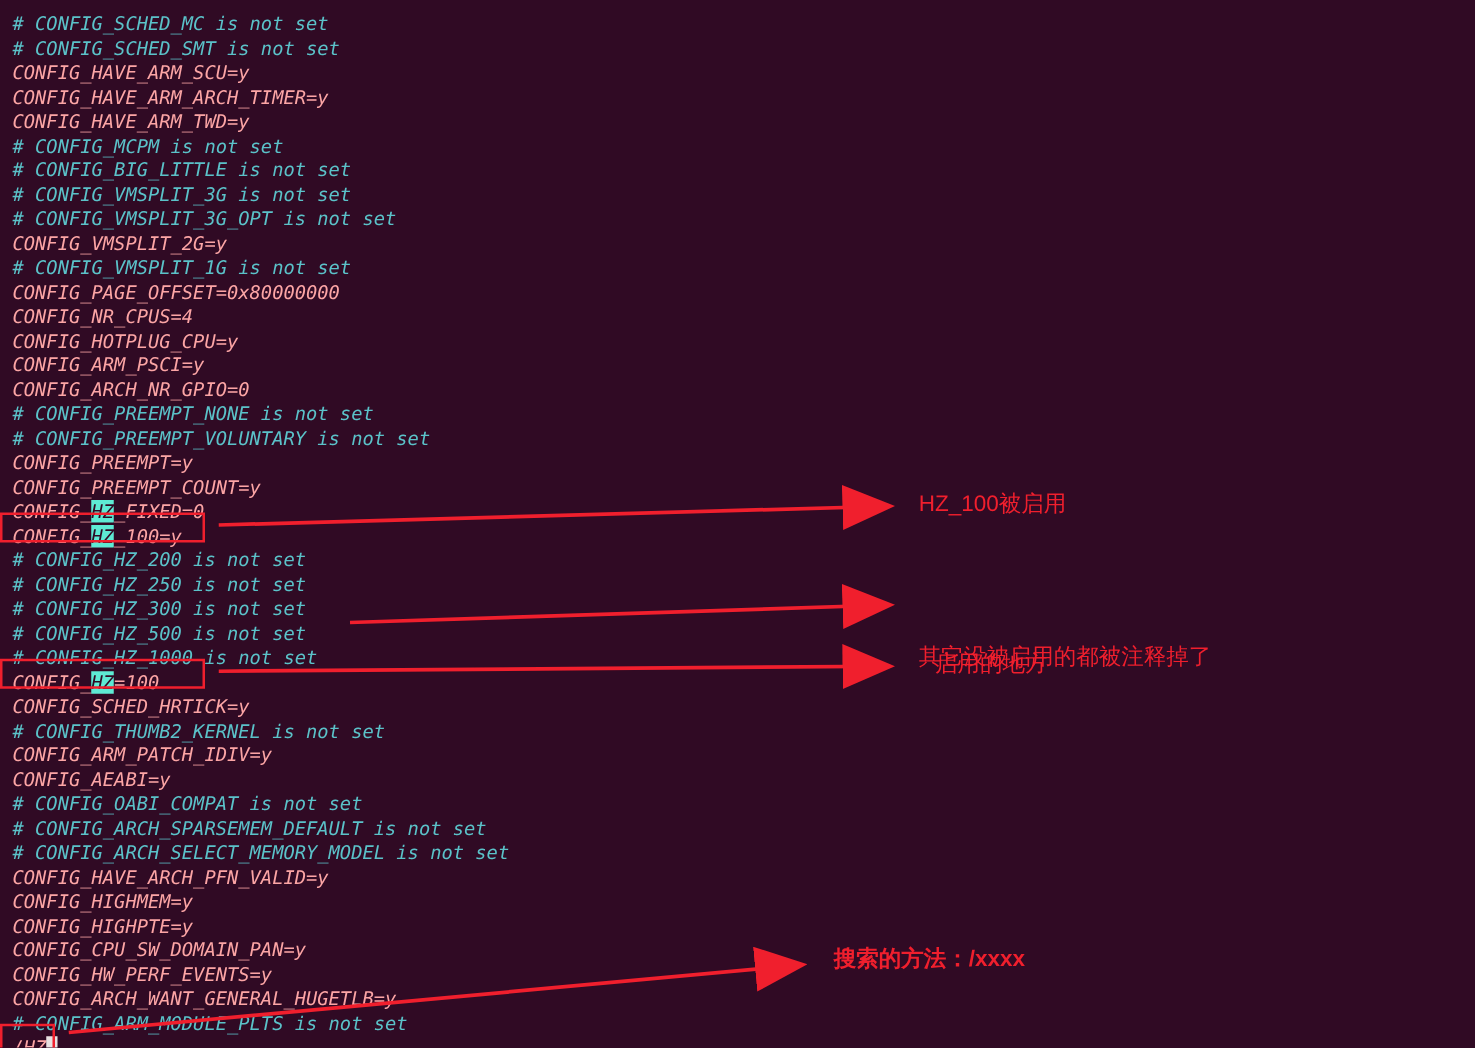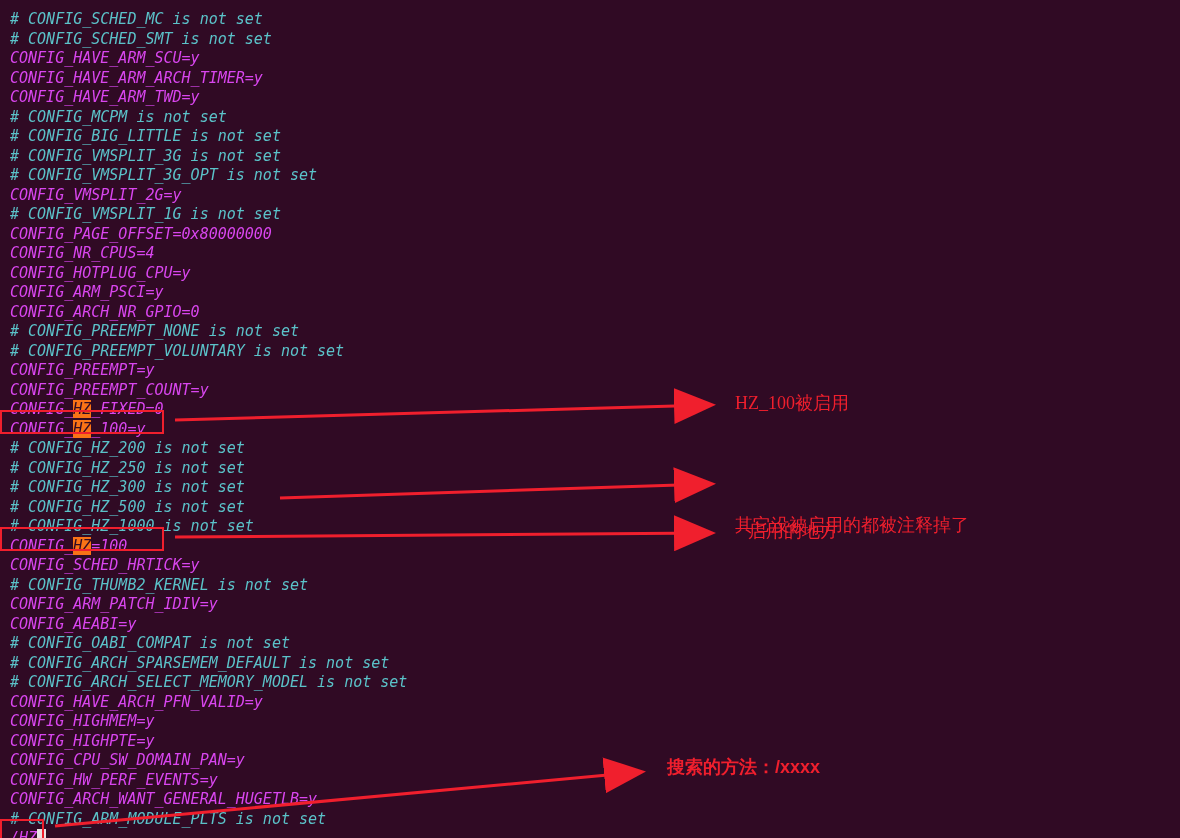--- a/index.html
+++ b/index.html
@@ -13,22 +13,22 @@
     line-height: 19.5px;
     overflow: hidden;
     position: relative;
   }
   .term {
     white-space: pre;
     padding: 10px;
     font-style: italic;
   }
   .c  { color: #5bc2c9; }   
-  .w  { color: #d946ef; }   
-  .hl { color: #300a24; background: #f97316; } 
+  .w  { color: #fca5a5; }   
+  .hl { color: #300a24; background: #5eead4; } 
   .box1 {
     position: absolute;
     border: 2px solid #f01f2d;
     pointer-events: none;
   }
   .annot {
     position: absolute;
     color: #f01f2d;
     font-family: "Microsoft YaHei", "PingFang SC", sans-serif;
     font-size: 18px;
@@ -65,16 +65,16 @@
     </marker>
   </defs>
   <g id="arrowg" stroke="#f01f2d" stroke-width="3" fill="none">
       <line x1="175" y1="420" x2="710" y2="405" marker-end="url(#ah)"></line>
       <line x1="280" y1="498" x2="710" y2="484" marker-end="url(#ah)"></line>
       <line x1="175" y1="537" x2="710" y2="533" marker-end="url(#ah)"></line>
       <line x1="55" y1="826" x2="640" y2="772" marker-end="url(#ah)"></line>
     </g>
 </svg>
 
-<div class="annot" style="left:735px; top:394px;font-family:Liberation Serif, serif;">HZ_100被启用</div>
+<div class="annot" style="left:735px; top:394px;">HZ_100被启用</div>
 <div class="annot" style="left:735px; top:472px;margin-top:44px;">其它没被启用的都被注释掉了</div>
 <div class="annot" style="left:748px; top:522px;">启用的地方</div>
 <div class="annot" style="left:667px; top:758px;font-weight:bold;">搜索的方法：/xxxx</div>
 
 </body></html>

